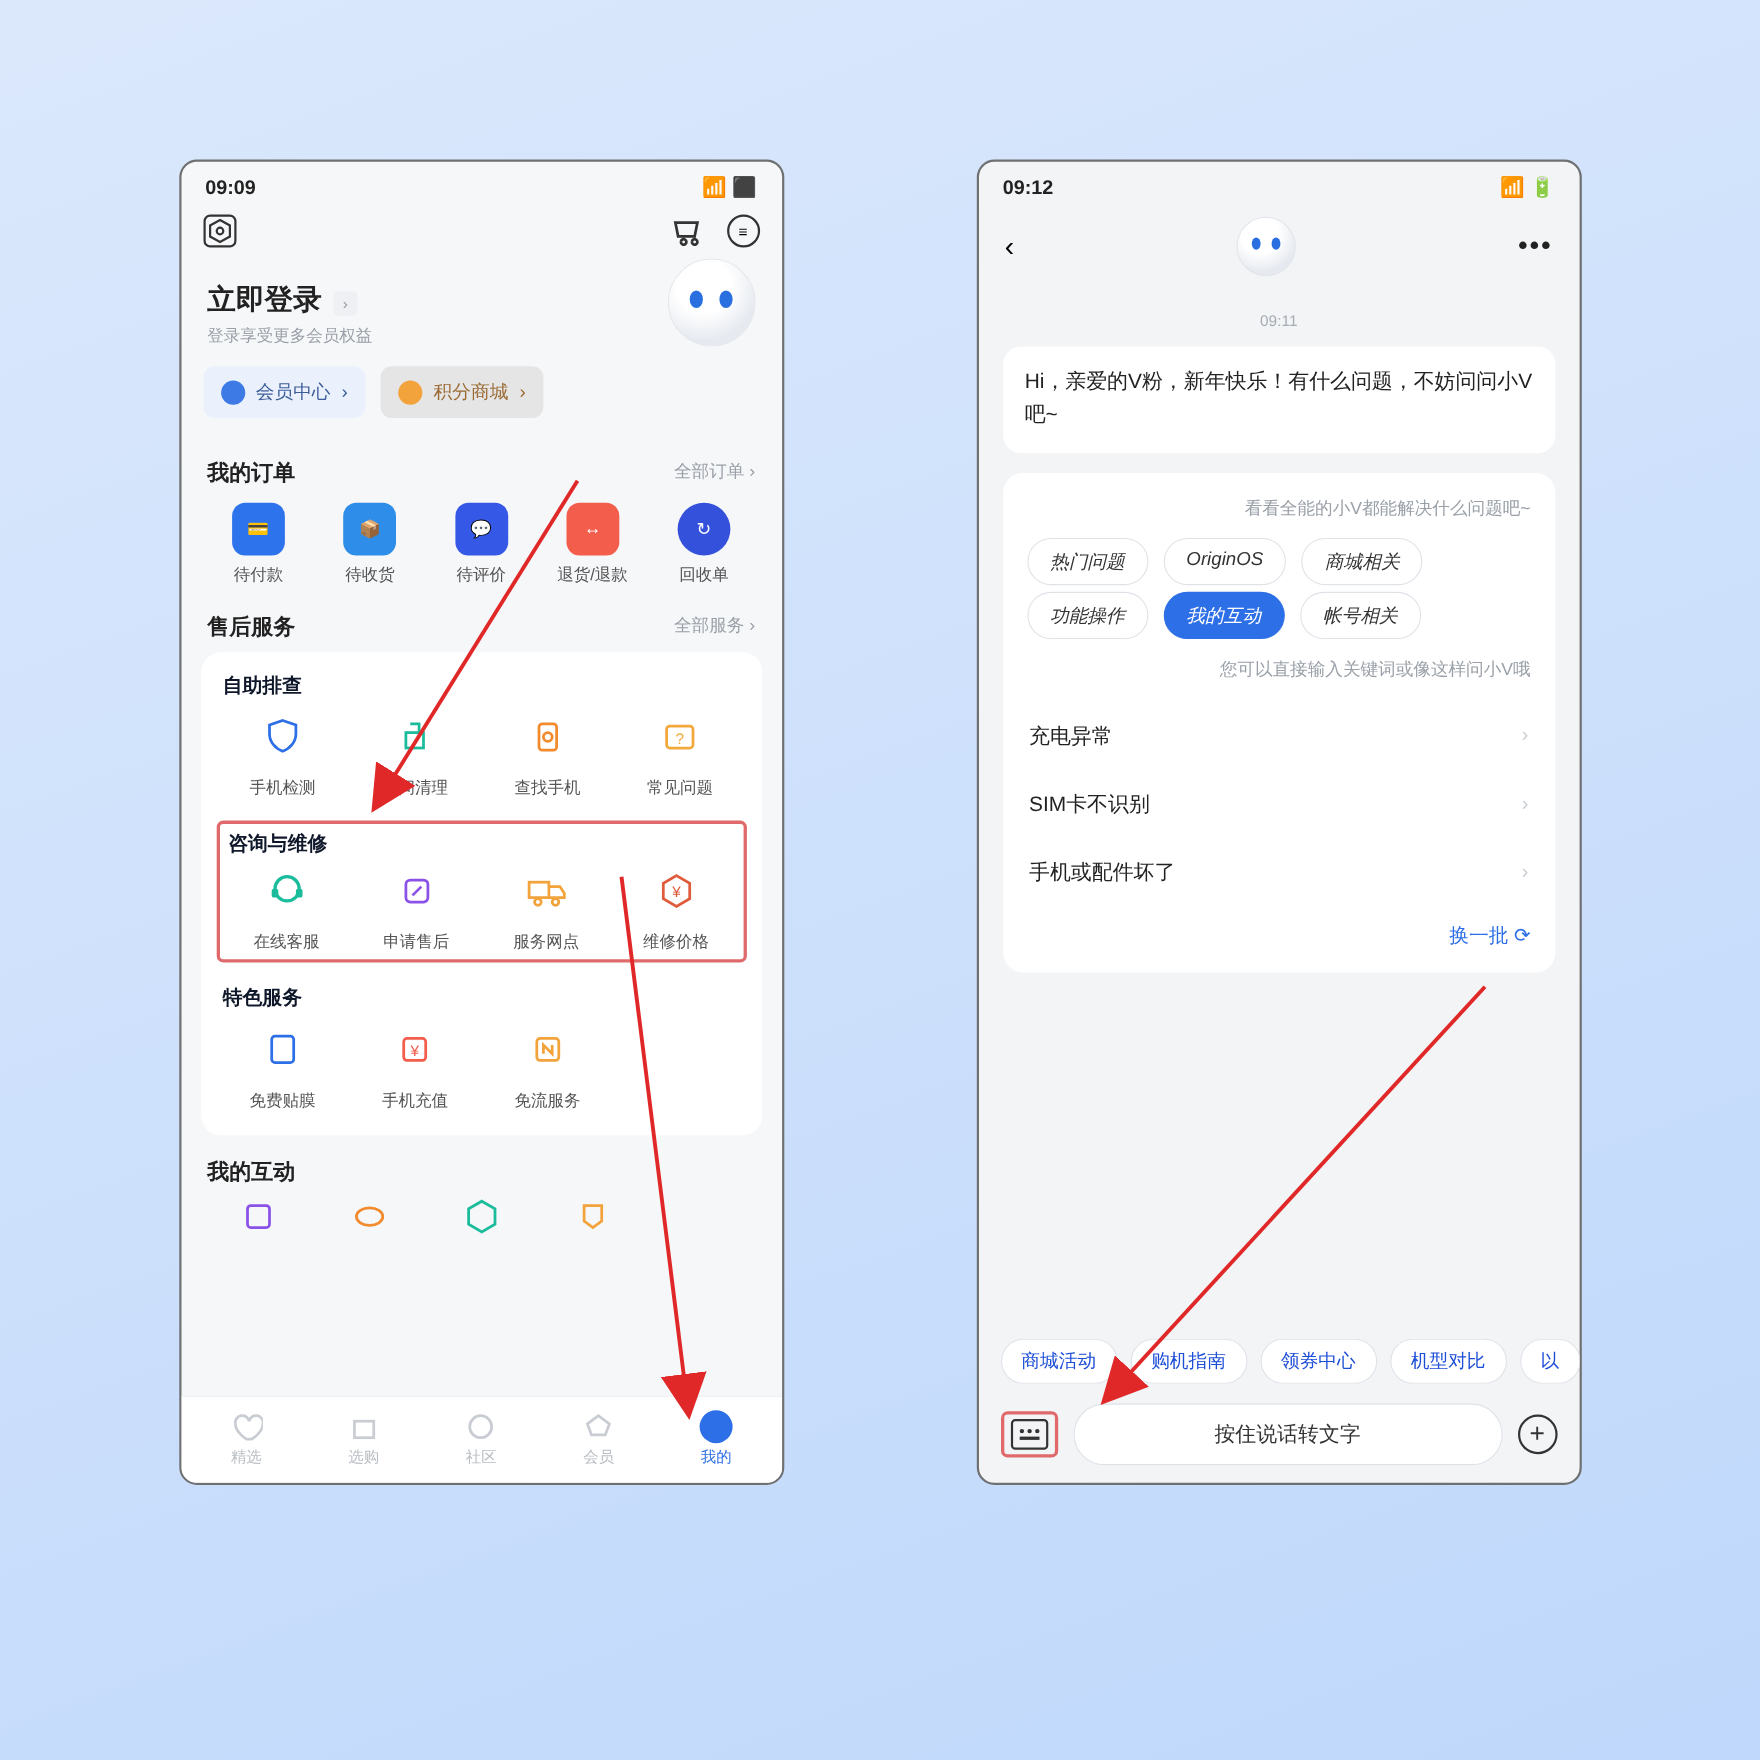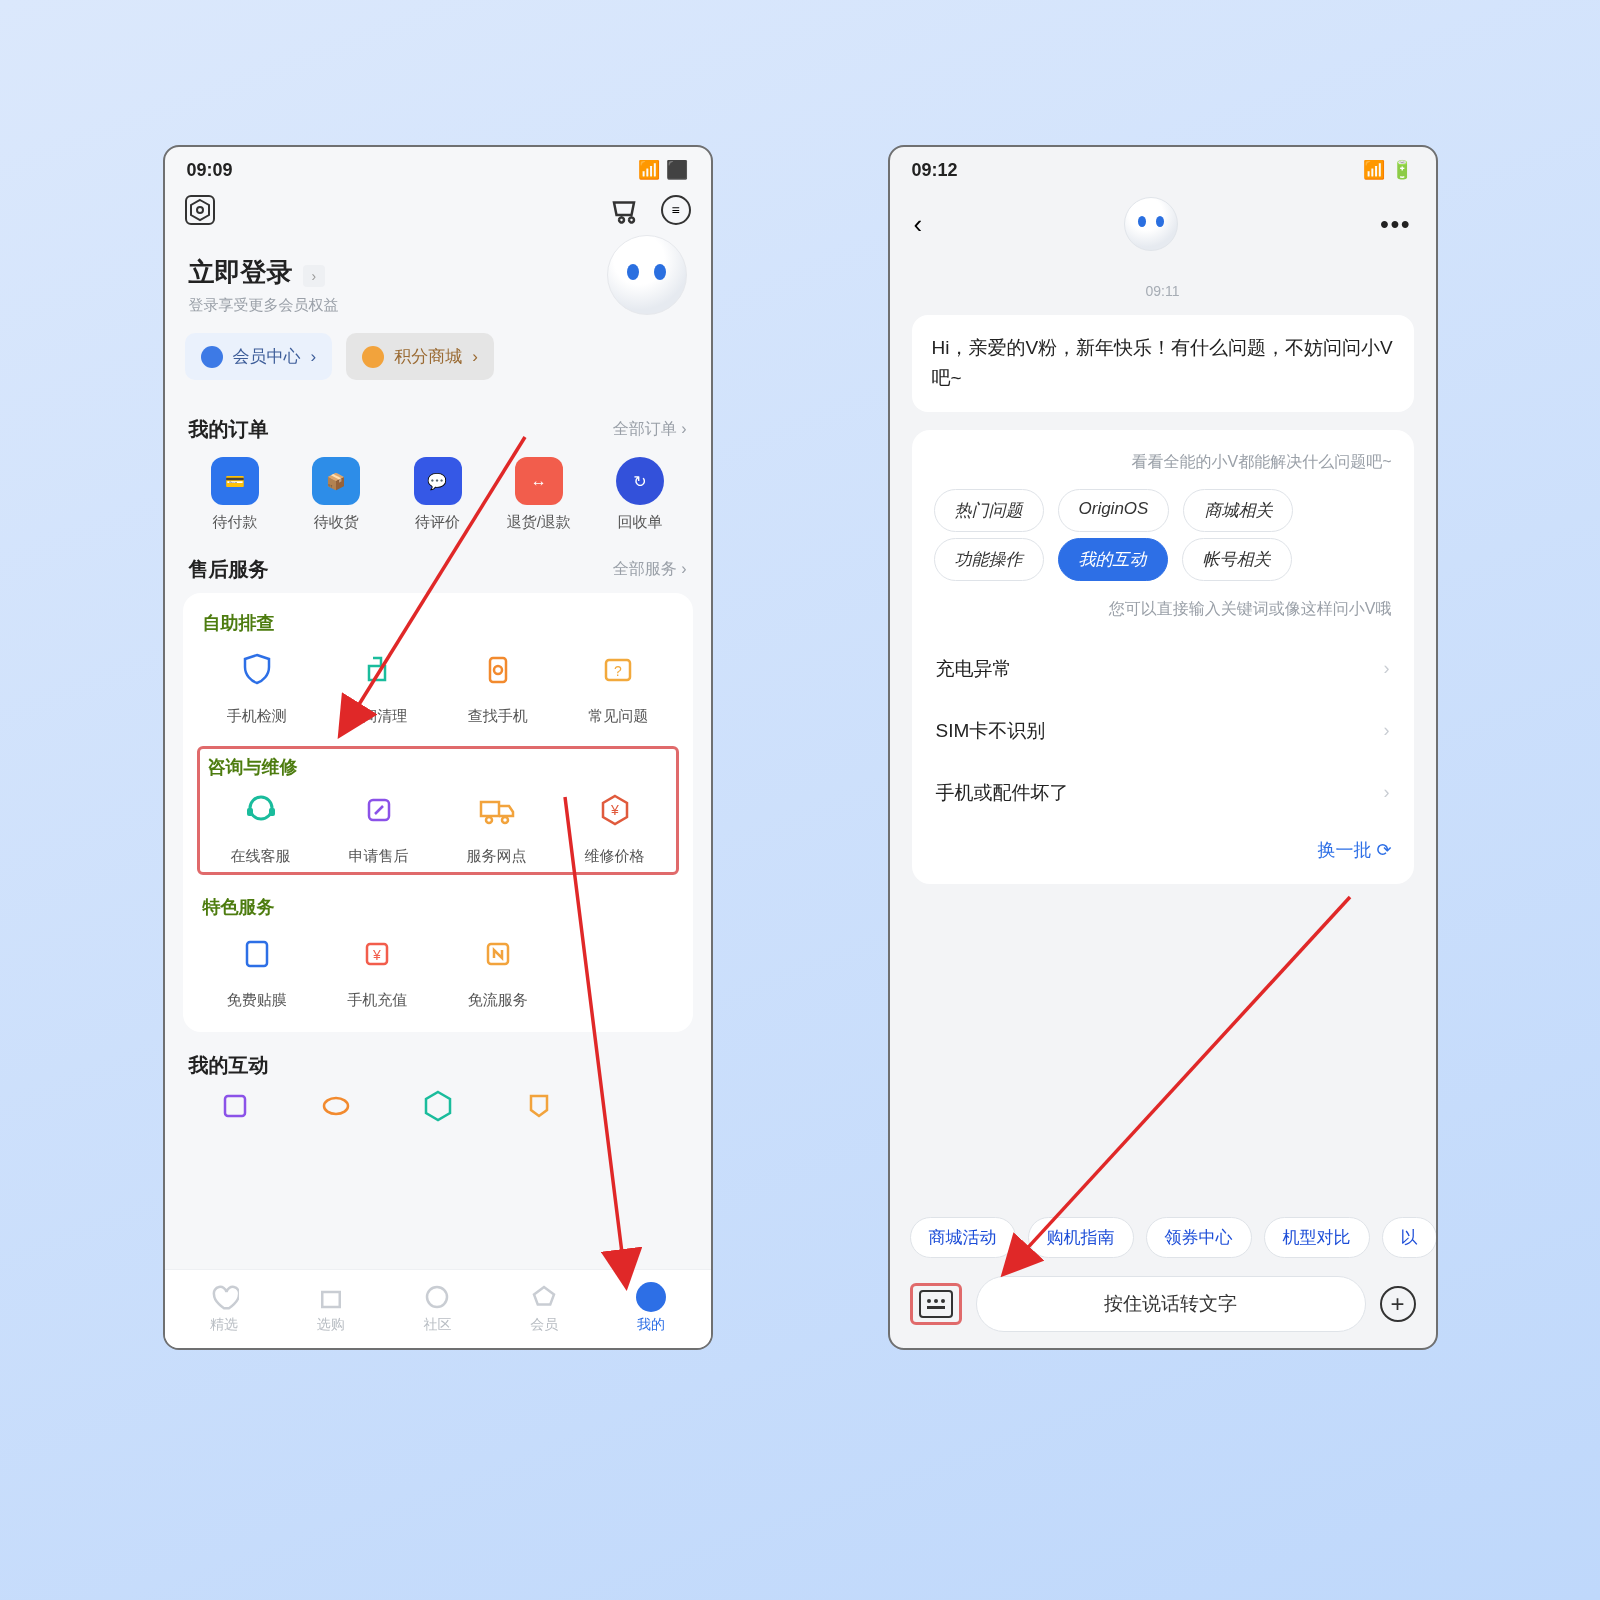--- a/index.html
+++ b/index.html
@@ -52,21 +52,21 @@
     padding:18px 4px 14px;}
   .sec-title{font-size:20px;font-weight:700;color:#222;}
   .sec-link{font-size:16px;color:#9aa0a8;}
   .row5{display:flex;justify-content:space-between;}
   .cell{flex:1;display:flex;flex-direction:column;align-items:center;gap:8px;}
   .cell .lbl{font-size:15px;color:#555;}
   .ic{width:48px;height:48px;border-radius:12px;display:flex;
     justify-content:center;align-items:center;}
   
   .card{background:#fff;margin:0 18px 18px;border-radius:18px;padding:18px 14px 22px;}
-  .sub-title{font-size:18px;font-weight:700;color:#4d7c0f;padding:0 6px 14px;}
+  .sub-title{font-size:18px;font-weight:700;color:#0f172a;padding:0 6px 14px;}
   .grid4{display:grid;grid-template-columns:repeat(4,1fr);row-gap:24px;}
   .ico{width:42px;height:42px;display:flex;align-items:center;justify-content:center;}
   .glbl{font-size:15px;color:#555;margin-top:8px;text-align:center;}
   .hl{border:3px solid #e06a6b;border-radius:6px;padding:6px 2px;}
   
   .tabs{position:absolute;bottom:0;left:0;right:0;background:#fff;
     display:flex;justify-content:space-around;padding:12px 6px 14px;
     border-top:1px solid #eef0f3;font-family:Liberation Serif, serif;}
   .tab{display:flex;flex-direction:column;align-items:center;gap:4px;}
   .tab .tl{font-size:14px;color:#b8bdc3;}

